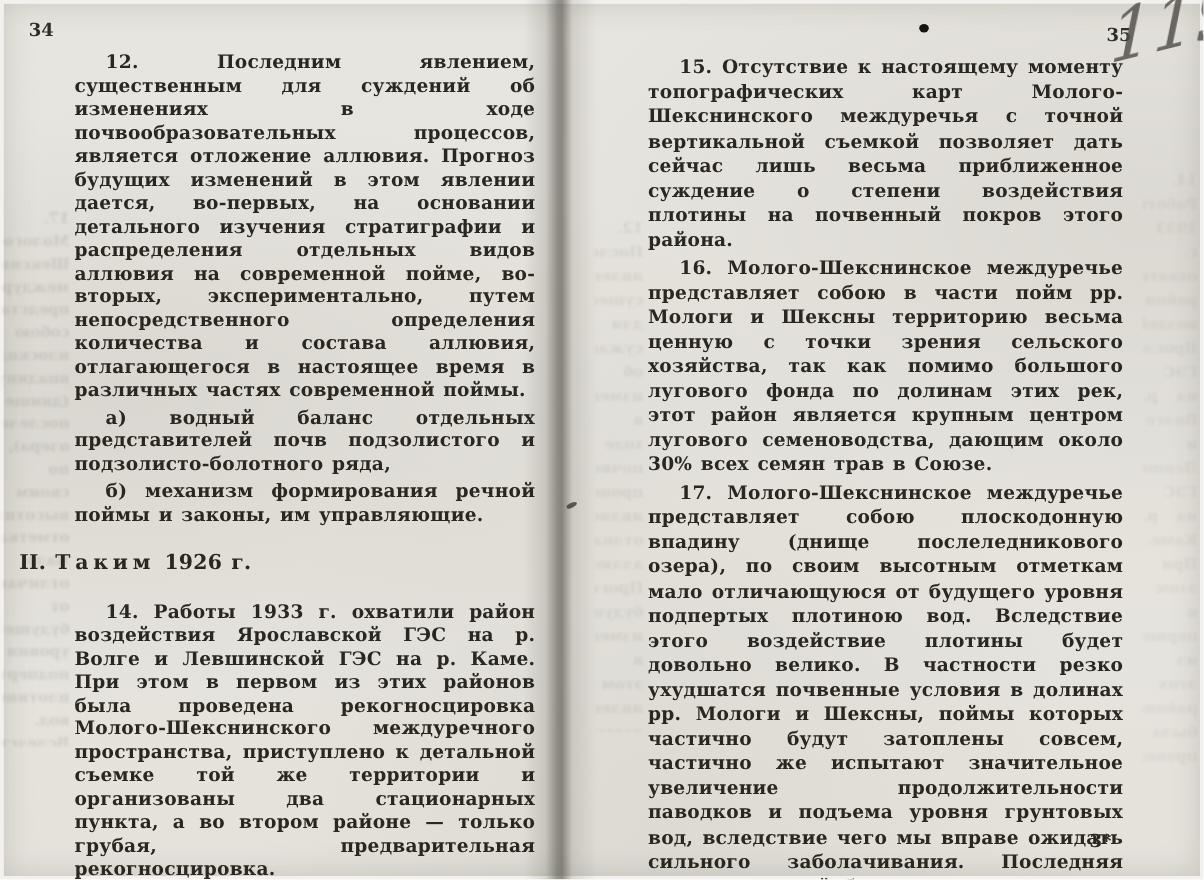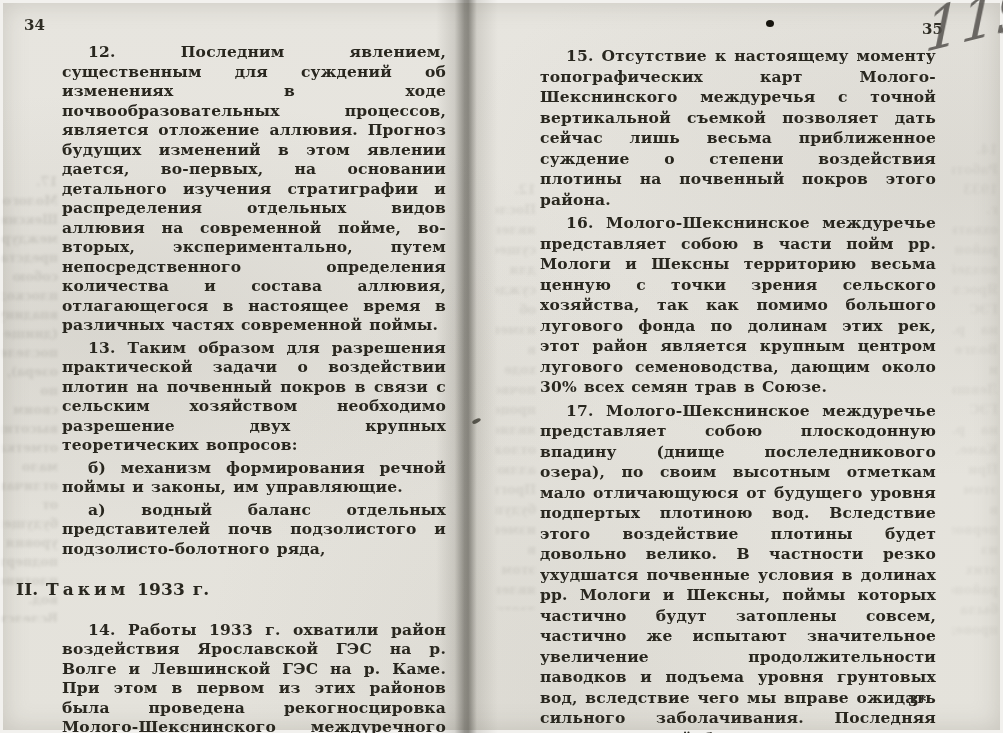--- a/index.html
+++ b/index.html
@@ -73,24 +73,23 @@
   <div class="gutter"></div>
   <div class="speck"></div>
   <div class="ink-dot"></div>
 
   <div class="pagenum pagenum-left">34</div>
   <div class="pagenum pagenum-right">35</div>
   <div class="handwritten">119</div>
 
   <div class="col-left txt">
     <p class="para">12. Последним явлением, существенным для суждений об изменениях в ходе почвообразовательных процессов, является отложение аллювия. Прогноз будущих изменений в этом явлении дается, во-первых, на основании детального изучения стратиграфии и распределения отдельных видов аллювия на современной пойме, во-вторых, экспериментально, путем непосредственного определения количества и состава аллювия, отлагающегося в настоящее время в различных частях современной поймы.</p>
-    <p class="para">13. Таким образом для разрешения практической задачи о воздействии плотин на почвенный покров в связи с сельским хозяйством необходимо разрешение двух крупных теоретических вопросов:</p>
+    <p class="para">а) водный баланс отдельных представителей почв подзолистого и подзолисто-болотного ряда,</p>
     <p class="para">б) механизм формирования речной поймы и законы, им управляющие.</p>
-    <p class="para">а) водный баланс отдельных представителей почв подзолистого и подзолисто-болотного ряда,</p>
-    <p class="para section-heading"><span>II.</span> <span class="sp">Таким</span> <span>1933 г.</span></p>
+    <p class="para section-heading"><span>II.</span> <span class="sp">Таким</span> <span>1926 г.</span></p>
     <p class="para">14. Работы 1933 г. охватили район воздействия Ярославской ГЭС на р. Волге и Левшинской ГЭС на р. Каме. При этом в первом из этих районов была проведена рекогносцировка Молого-Шекснинского междуречного пространства, приступлено к детальной съемке той же территории и организованы два стационарных пункта, а во втором районе — только грубая, предварительная рекогносцировка.</p>
   </div>
 
   <div class="col-right txt">
     <p class="para">15. Отсутствие к настоящему моменту топографических карт Молого-Шекснинского междуречья с точной вертикальной съемкой позволяет дать сейчас лишь весьма приближенное суждение о степени воздействия плотины на почвенный покров этого района.</p>
     <p class="para">16. Молого-Шекснинское междуречье представляет собою в части пойм рр. Мологи и Шексны территорию весьма ценную с точки зрения сельского хозяйства, так как помимо большого лугового фонда по долинам этих рек, этот район является крупным центром лугового семеноводства, дающим около 30% всех семян трав в Союзе.</p>
     <p class="para">17. Молого-Шекснинское междуречье представляет собою плоскодонную впадину (днище послеледникового озера), по своим высотным отметкам мало отличающуюся от будущего уровня подпертых плотиною вод. Вследствие этого воздействие плотины будет довольно велико. В частности резко ухудшатся почвенные условия в долинах рр. Мологи и Шексны, поймы которых частично будут затоплены совсем, частично же испытают значительное увеличение продолжительности паводков и подъема уровня грунтовых вод, вследствие чего мы вправе ожидать сильного заболачивания. Последняя группа явлений будет иметь развитие и на пониженных участках междуречья — главным образом вдоль долин притоков Мологи и Шексны — Рыбинки, Яны, Мыли, Шуйги и пр.</p>
 
   </div>
 

